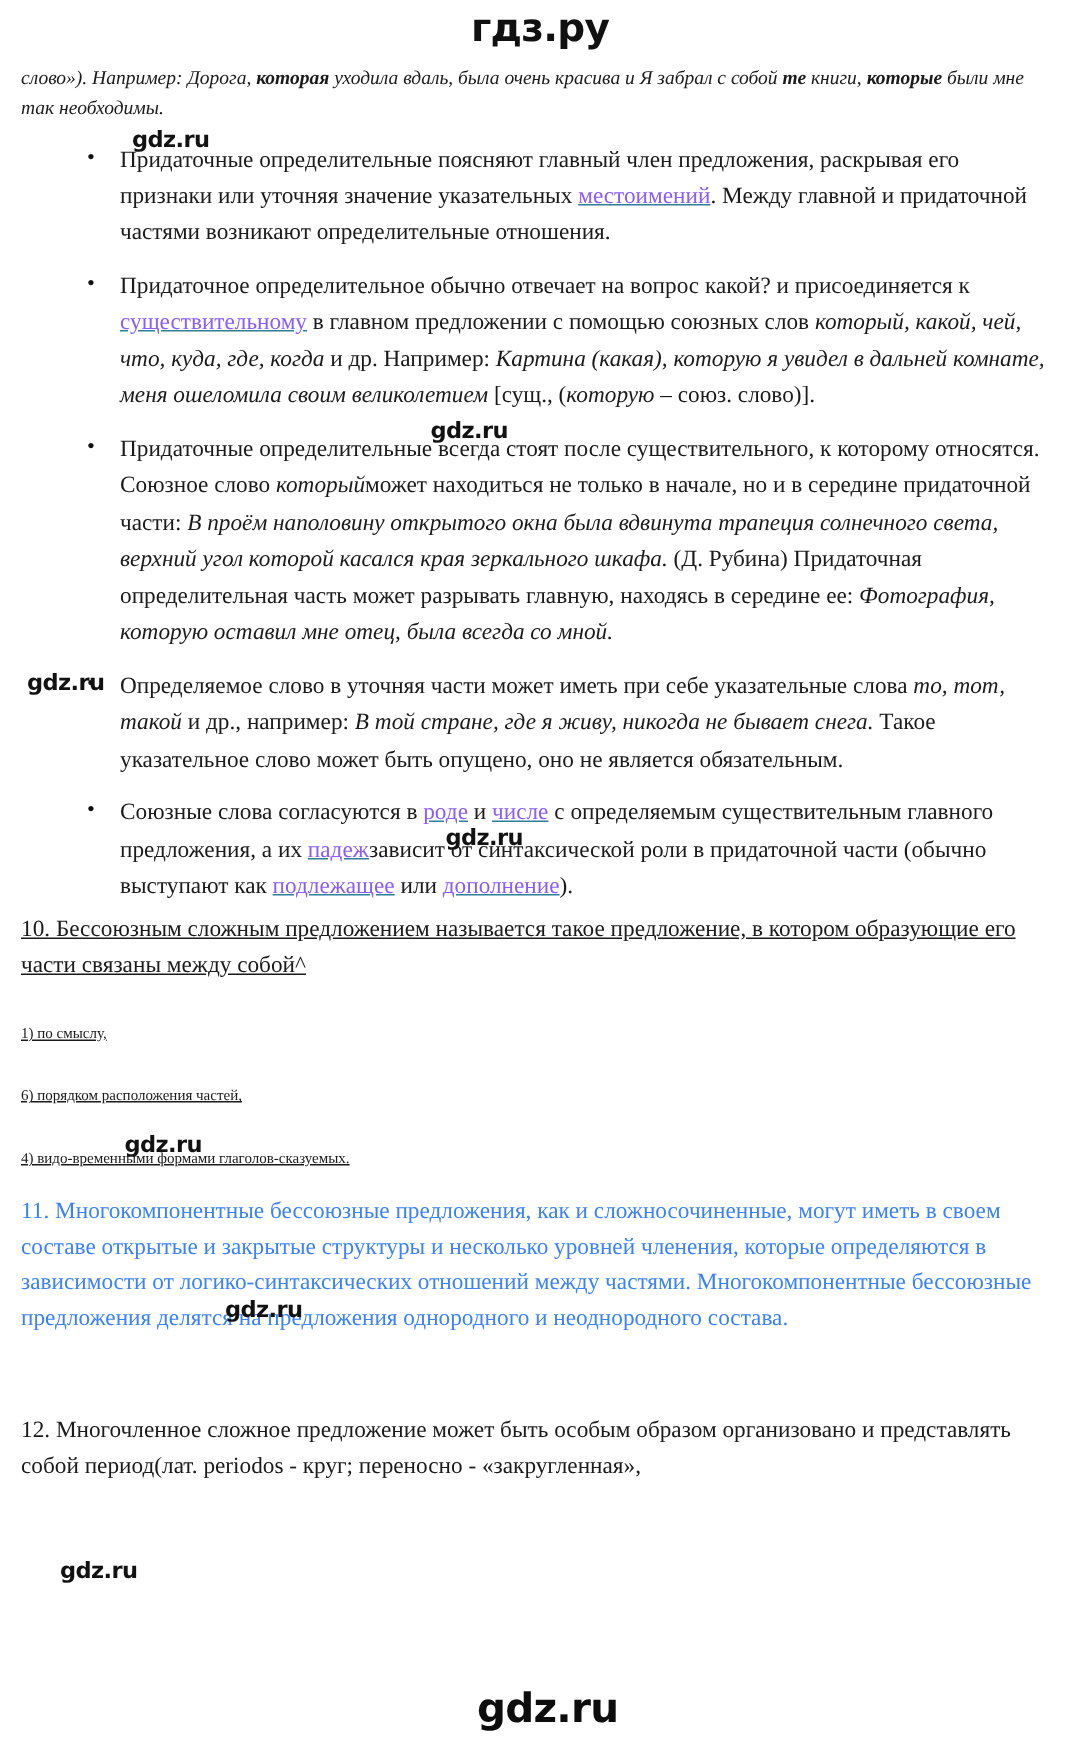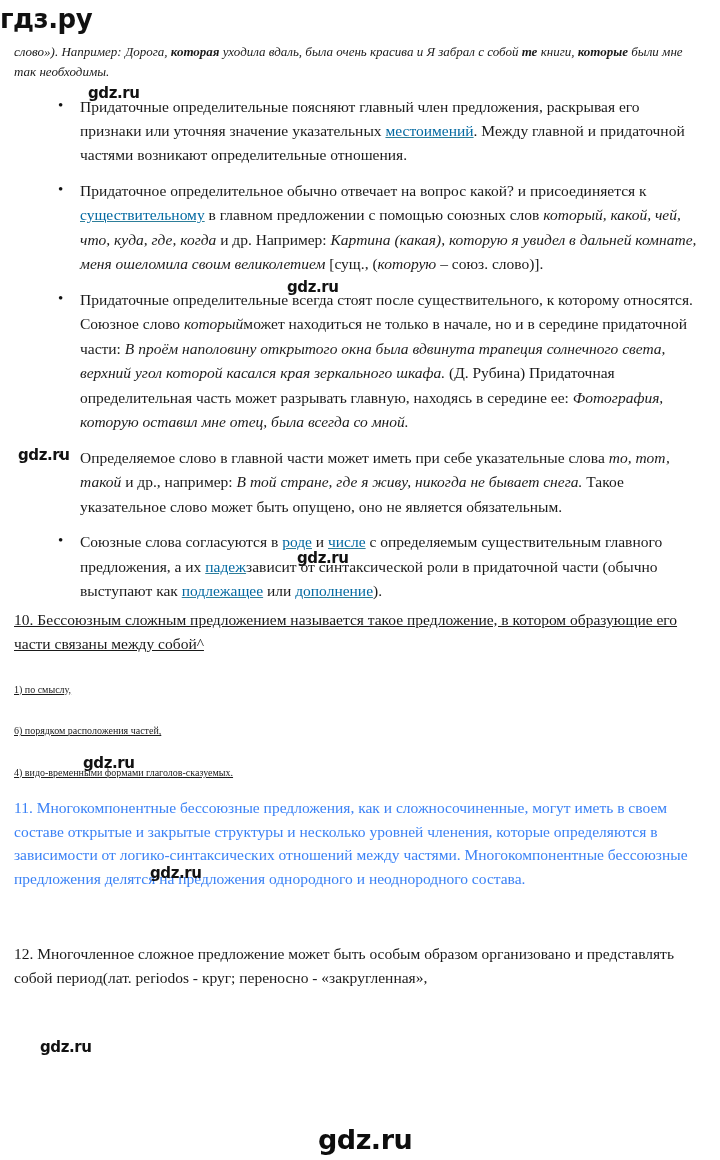--- a/index.html
+++ b/index.html
@@ -13,21 +13,21 @@
     height: 1160px;
     position: relative;
     overflow: hidden;
     font-family: "Liberation Serif", "DejaVu Serif", serif;
     color: #1a1a1a;
     -webkit-font-smoothing: antialiased;
   }
 
   
   .site-logo {
-    text-align: left;
+    text-align: center;
     font-family: "DejaVu Sans", "Liberation Sans", sans-serif;
     font-weight: bold;
     font-size: 26px;
     letter-spacing: -0.5px;
     color: #111111;
     padding-top: 4px;
     height: 34px;
     line-height: 30px;
     user-select: none;
   }
@@ -66,21 +66,21 @@
     top: -1px;
     font-size: 15px;
     color: #111;
   }
   ul.bullets > li:last-child { margin-bottom: 0; }
 
   i, em { font-style: italic; }
   b, strong { font-weight: normal; }
 
   .lnk {
-    color: #0369a1;
+    color: #8b5cf6;
     text-decoration: underline;
     text-decoration-color: #2d7e99;
     cursor: pointer;
   }
 
   
   .numbered {
     margin-top: 4px;
     text-decoration: underline;
   }
@@ -141,21 +141,21 @@
   <p class="intro"><span>слово»). Например: </span><i>Дорога, </i><b>которая</b><i> уходила вдаль, была очень красива и Я забрал с собой </i><b>те</b><i> книги, </i><b>которые</b><i> были мне так необходимы.</i></p>
 
   <ul class="bullets">
 
     <li><span>Придаточные определительные поясняют главный член предложения, раскрывая его признаки или уточняя значение указательных </span><span class="lnk">местоимений</span><span>. Между главной и придаточной частями возникают определительные отношения.</span></li>
 
     <li><span>Придаточное определительное обычно отвечает на вопрос </span><b>какой</b><span>? и присоединяется к </span><span class="lnk">существительному</span><span> в главном предложении с помощью союзных слов </span><i>который, какой, чей, что, куда, где, когда</i><span> и др. Например: </span><i>Картина </i><i><b>(какая)</b></i><i>, которую я увидел в дальней комнате, меня ошеломила своим великолетием</i><span> [сущ., (</span><i>которую</i><span> – союз. слово)].</span></li>
 
     <li><span>Придаточные определительные всегда стоят после существительного, к которому относятся. Союзное слово </span><i>который</i><span>может находиться не только в начале, но и в середине придаточной части: </span><i>В проём наполовину открытого окна была вдвинута трапеция солнечного света, верхний угол которой касался края зеркального шкафа.</i><span> (Д. Рубина) Придаточная определительная часть может разрывать главную, находясь в середине ее: </span><i>Фотография, которую оставил мне отец, была всегда со мной.</i></li>
 
-    <li><span>Определяемое слово в главной части может иметь при себе указательные слова </span><i>то, тот, такой</i><span> и др., например: </span><i>В той стране, где я живу, никогда не бывает снега.</i><span> Такое указательное слово может быть опущено, оно не является обязательным.</span></li>
+    <li><span>Определяемое слово в уточняя части может иметь при себе указательные слова </span><i>то, тот, такой</i><span> и др., например: </span><i>В той стране, где я живу, никогда не бывает снега.</i><span> Такое указательное слово может быть опущено, оно не является обязательным.</span></li>
 
     <li><span>Союзные слова согласуются в </span><span class="lnk">роде</span><span> и </span><span class="lnk">числе</span><span> с определяемым существительным главного предложения, а их </span><span class="lnk">падеж</span><span>зависит от синтаксической роли в придаточной части (обычно выступают как </span><span class="lnk">подлежащее</span><span> или </span><span class="lnk">дополнение</span><span>).</span></li>
 
   </ul>
 
   <div class="numbered">
     <p class="q">10. Бессоюзным сложным предложением называется такое предложение, в котором образующие его части связаны между собой^</p>
     <p class="opt">1) по смыслу,</p>
     <p class="opt">6) порядком расположения частей,</p>
     <p class="opt">4) видо-временными формами глаголов-сказуемых.</p>

